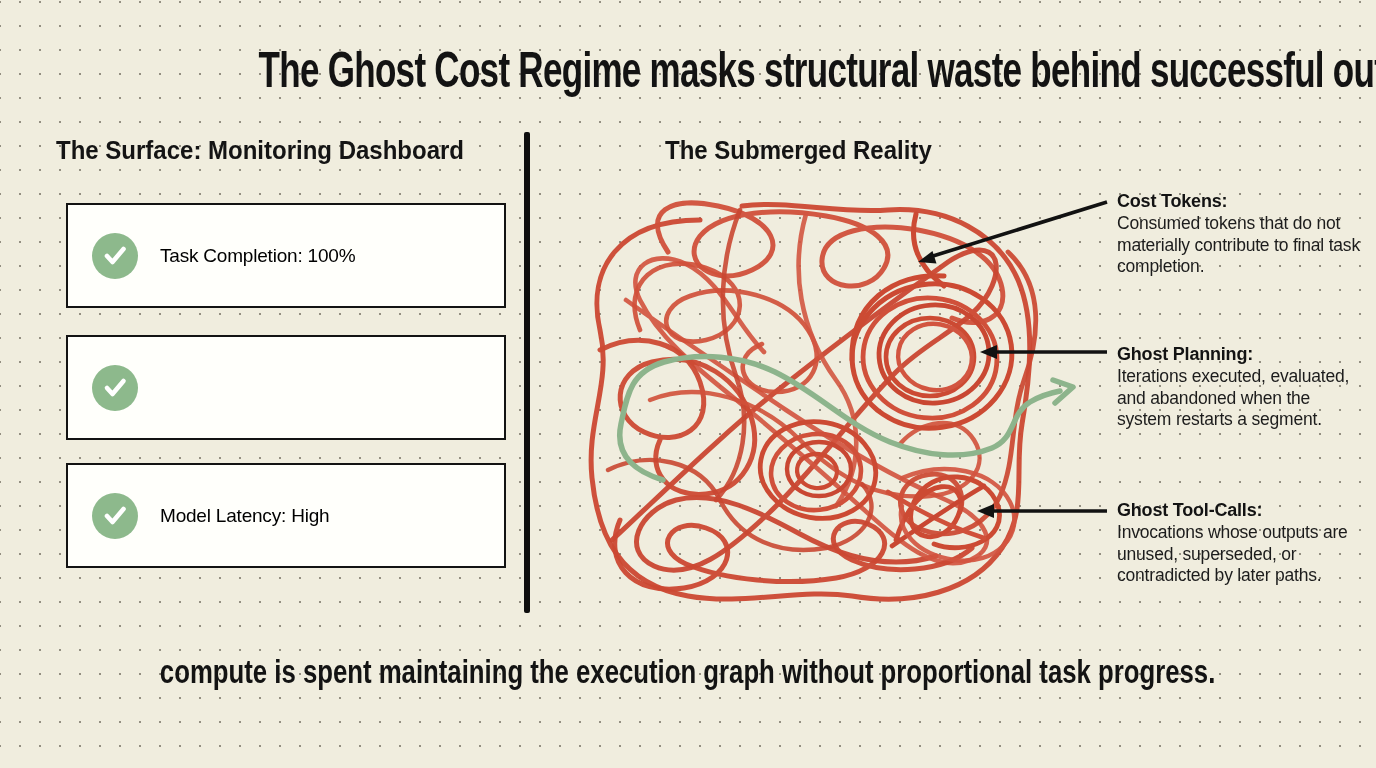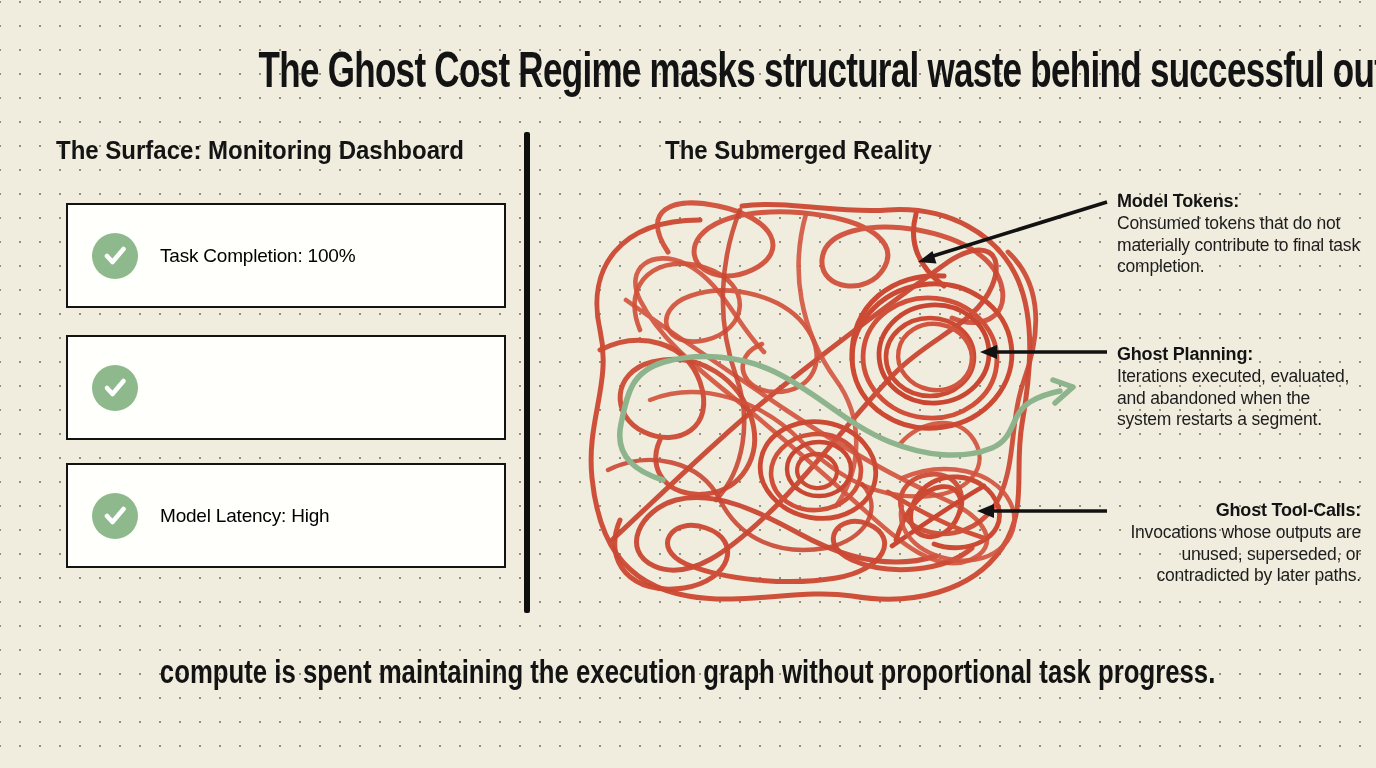--- a/index.html
+++ b/index.html
@@ -59,21 +59,21 @@
     position:absolute;left:1117px;width:244px;
   }
   .annotation h3{
     margin:0;font-size:18px;line-height:23px;font-weight:700;color:#131313;letter-spacing:-0.2px;
   }
   .annotation p{
     margin:0;font-size:17.5px;line-height:21.5px;color:#1c1c1c;letter-spacing:-0.2px;
   }
   .ann-1{top:190px;}
   .ann-2{top:343px;}
-  .ann-3{top:499px;text-align:right;}
+  .ann-3{top:499px;}
 
   .core-insight{
     position:absolute;top:652px;left:0;width:100%;text-align:center;
     font-size:33px;line-height:40px;font-weight:600;color:#131313;
   }
   .core-insight .condense{transform:scaleX(0.78);}
   .ci-prefix{font-weight:800;}
 </style>
 </head>
 <body>
@@ -180,21 +180,21 @@
         <polygon points="980,352 997,345 997,359" stroke="none"></polygon>
       </g>
       <g>
         <line x1="1107" y1="511" x2="994" y2="511" stroke-width="3.6"></line>
         <polygon points="977,511 994,504 994,518" stroke="none"></polygon>
       </g>
     </g>
   </svg>
 
   <div class="annotation ann-1">
-    <h3>Model Tokens:</h3>
+    <h3>Cost Tokens:</h3>
     <p>Consumed tokens that do not materially contribute to final task completion.</p>
   </div>
   <div class="annotation ann-2">
     <h3>Ghost Planning:</h3>
     <p>Iterations executed, evaluated, and abandoned when the system restarts a segment.</p>
   </div>
   <div class="annotation ann-3">
     <h3>Ghost Tool-Calls:</h3>
     <p>Invocations whose outputs are unused, superseded, or contradicted by later paths.</p>
   </div>

